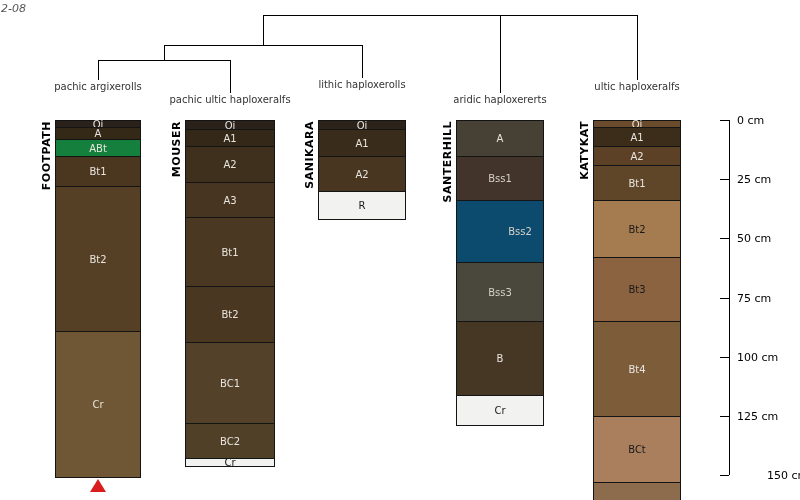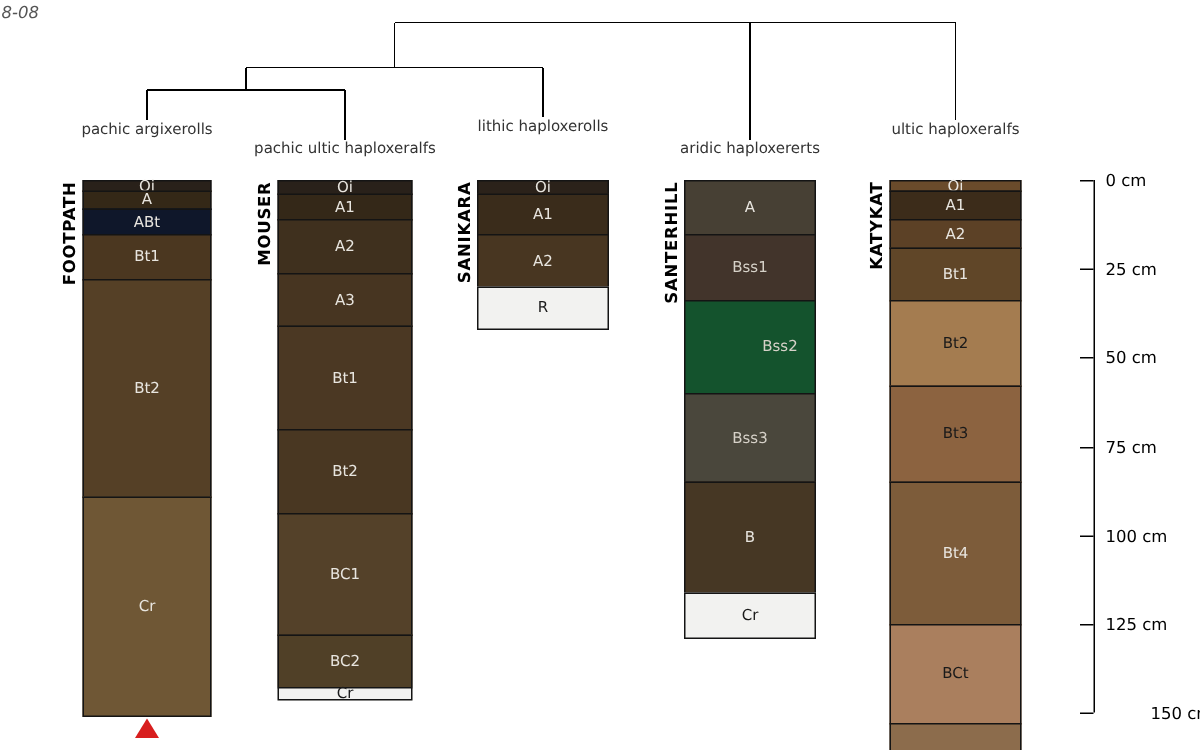--- a/index.html
+++ b/index.html
@@ -30,36 +30,36 @@
   .depth-label{position:absolute;font-size:11px;color:#000;white-space:nowrap;}
   .end-marker{
     position:absolute;width:0;height:0;
     border-left:8px solid transparent;border-right:8px solid transparent;
     border-bottom:13px solid #d81e1e;
   }
 </style>
 </head>
 <body>
 
-<div class="watermark">8-08</div>
+<div class="watermark">2-08</div>
 
 <svg class="dendro-svg" width="800" height="120" shape-rendering="crispEdges">
   <path d="M98 60 V80 M230 60 V93 M98 60 H230 M164 60 V45 M164 45 H362 M362 45 V78 M263 45 V15 M263 15 H637 M500 15 V93 M637 15 V80" stroke="#000" stroke-width="1" fill="none"></path>
 </svg>
 
 <div id="profiles">
     <div class="subgroup-label" style="left: 98px; top: 81px;">pachic argixerolls</div>
     <div class="profile-id" style="left: 40px; top: 121px;">FOOTPATH</div>
     <div class="horizon" style="left: 55px; top: 120px; width: 86px; height: 8px; background: rgb(41, 33, 26);">
       <span style="color: rgb(232, 229, 223);">Oi</span>
     </div>
     <div class="horizon" style="left: 55px; top: 127px; width: 86px; height: 13px; background: rgb(52, 40, 23);">
       <span style="color: rgb(232, 229, 223);">A</span>
     </div>
-    <div class="horizon" style="left: 55px; top: 139px; width: 86px; height: 18px; background: #0f172a;">
+    <div class="horizon" style="left: 55px; top: 139px; width: 86px; height: 18px; background: #15803d;">
       <span style="color: rgb(232, 229, 223);">ABt</span>
     </div>
     <div class="horizon" style="left: 55px; top: 156px; width: 86px; height: 31px; background: rgb(75, 55, 32);">
       <span style="color: rgb(232, 229, 223);">Bt1</span>
     </div>
     <div class="horizon" style="left: 55px; top: 186px; width: 86px; height: 146px; background: rgb(85, 64, 38);">
       <span style="color: rgb(232, 229, 223);">Bt2</span>
     </div>
     <div class="horizon" style="left: 55px; top: 331px; width: 86px; height: 147px; background: rgb(111, 87, 53);">
       <span style="color: rgb(232, 229, 223);">Cr</span>
@@ -109,21 +109,21 @@
       <span style="color: rgb(26, 26, 26);">R</span>
     </div>
     <div class="subgroup-label" style="left: 500px; top: 94px;">aridic haploxererts</div>
     <div class="profile-id" style="left: 441px; top: 121px;">SANTERHILL</div>
     <div class="horizon" style="left: 456px; top: 120px; width: 88px; height: 37px; background: rgb(71, 64, 52);">
       <span style="color: rgb(232, 229, 223);">A</span>
     </div>
     <div class="horizon" style="left: 456px; top: 156px; width: 88px; height: 45px; background: rgb(66, 52, 43);">
       <span style="color: rgb(214, 209, 200);">Bss1</span>
     </div>
-    <div class="horizon" style="left: 456px; top: 200px; width: 88px; height: 63px; background: #14532d; padding-left: 40px;">
+    <div class="horizon" style="left: 456px; top: 200px; width: 88px; height: 63px; background: #0c4a6e; padding-left: 40px;">
       <span style="color: rgb(214, 209, 200);">Bss2</span>
     </div>
     <div class="horizon" style="left: 456px; top: 262px; width: 88px; height: 60px; background: rgb(74, 71, 60);">
       <span style="color: rgb(214, 209, 200);">Bss3</span>
     </div>
     <div class="horizon" style="left: 456px; top: 321px; width: 88px; height: 75px; background: rgb(70, 55, 36);">
       <span style="color: rgb(232, 229, 223);">B</span>
     </div>
     <div class="horizon" style="left: 456px; top: 395px; width: 88px; height: 31px; background: rgb(242, 242, 240);">
       <span style="color: rgb(26, 26, 26);">Cr</span>

